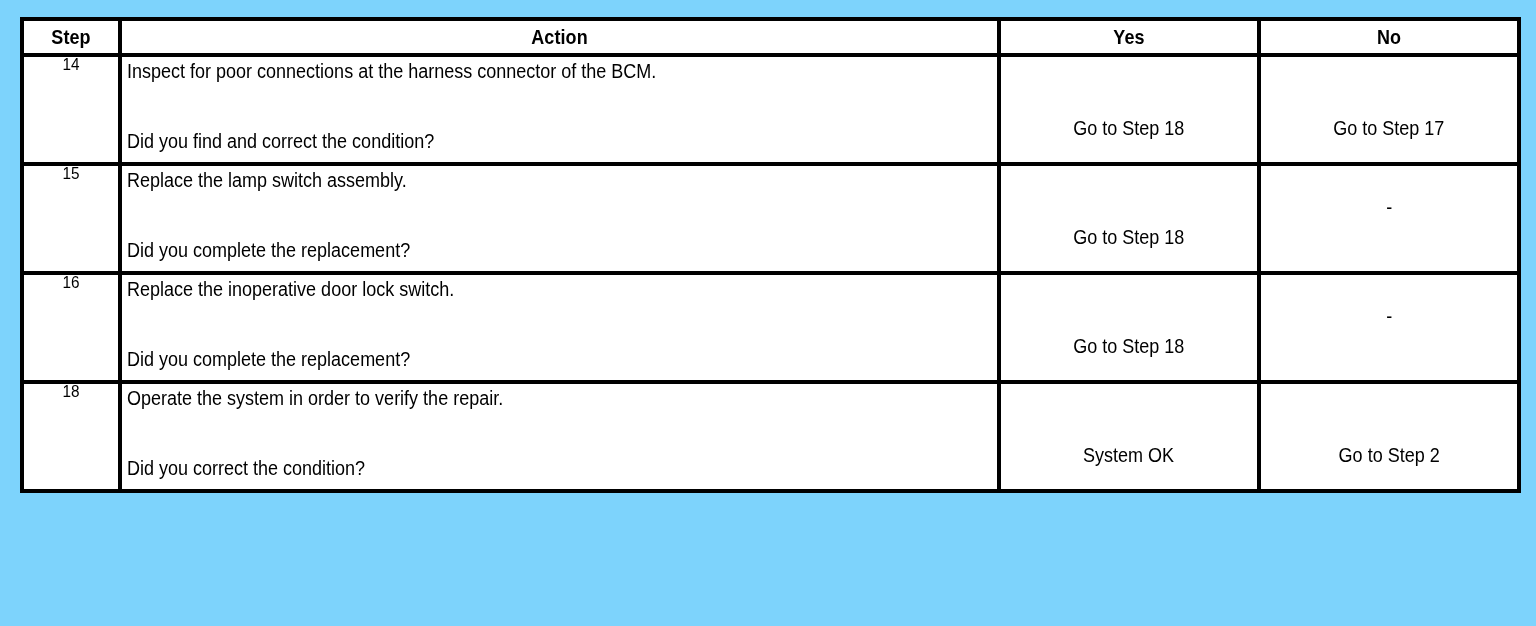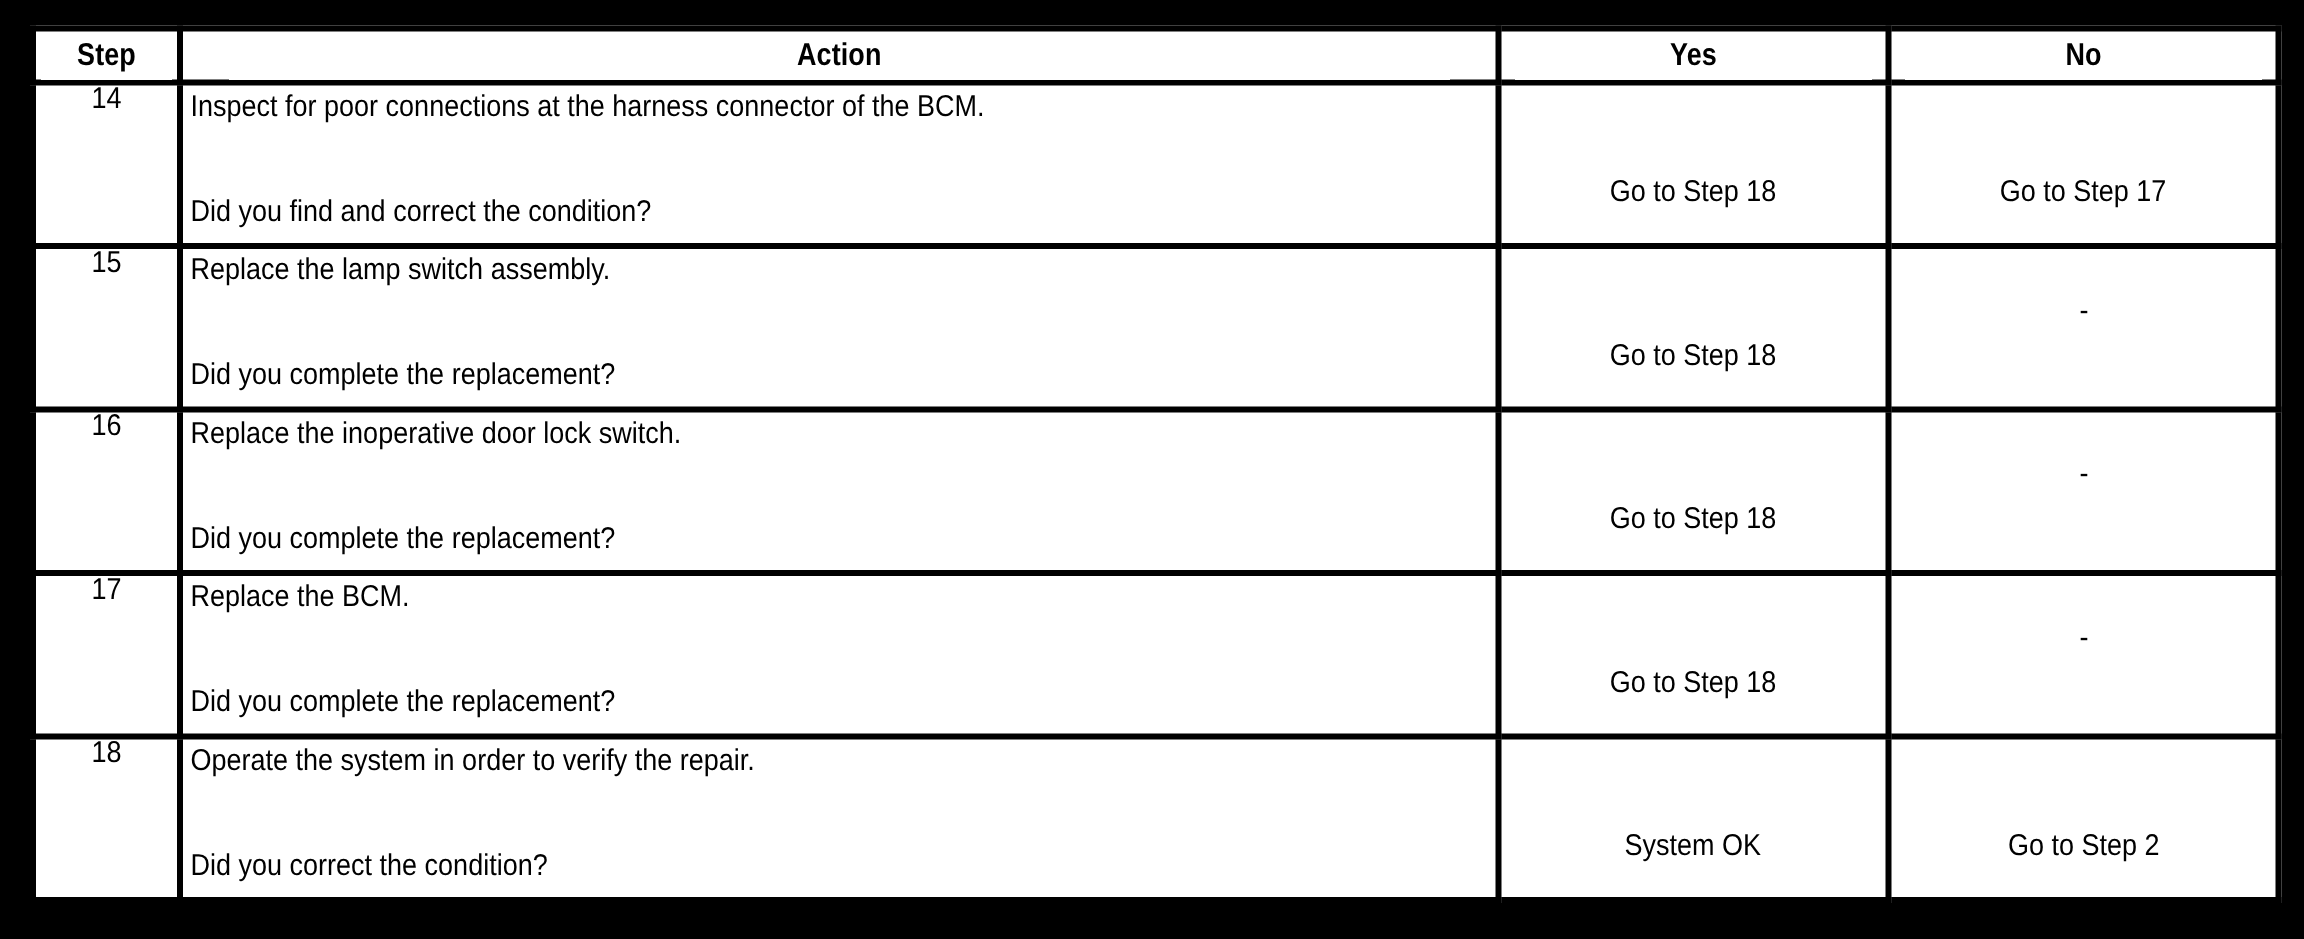--- a/index.html
+++ b/index.html
@@ -13,21 +13,21 @@
   }
   body {
     font-family: "Liberation Sans", "DejaVu Sans", sans-serif;
     color: #000000;
   }
 
   #page {
     position: relative;
     width: 1536px;
     height: 626px;
-    background: #000000;
+    background: #7dd3fc;
   }
 
   .diag-table {
     position: absolute;
     left: 20px;
     top: 17px;
     width: 1497px;
     border-collapse: collapse;
     table-layout: fixed;
     background: #ffffff;
@@ -64,21 +64,21 @@
   }
 
   
   .diag-table tbody tr {
     height: 109px;
   }
 
   .cell-step {
     text-align: center;
     vertical-align: middle;
-    font-size: 20px;
+    font-size: 17px;
   }
   .step-num {
     display: block;
     transform: scaleX(0.9);
     position: relative;
     top: -2px;
   }
 
   .cell-action {
     vertical-align: top;
@@ -229,41 +229,20 @@
             <div class="branch-text"><span class="branch-inner">Go to Step 18</span></div>
           </div>
         </td>
         <td class="cell-branch">
           <div class="branch-wrap">
             <div class="branch-text is-dash"><span class="branch-inner">-</span></div>
           </div>
         </td>
       </tr>
 
-      <tr>
-        <td class="cell-step">
-          <span class="step-num">17</span>
-        </td>
-        <td class="cell-action">
-          <div class="action-wrap">
-            <div class="action-line1">Replace the BCM.</div>
-            <div class="action-line2">Did you complete the replacement?</div>
-          </div>
-        </td>
-        <td class="cell-branch">
-          <div class="branch-wrap">
-            <div class="branch-text"><span class="branch-inner">Go to Step 18</span></div>
-          </div>
-        </td>
-        <td class="cell-branch">
-          <div class="branch-wrap">
-            <div class="branch-text is-dash"><span class="branch-inner">-</span></div>
-          </div>
-        </td>
-      </tr>
 
       <tr>
         <td class="cell-step">
           <span class="step-num">18</span>
         </td>
         <td class="cell-action">
           <div class="action-wrap">
             <div class="action-line1">Operate the system in order to verify the repair.</div>
             <div class="action-line2">Did you correct the condition?</div>
           </div>

